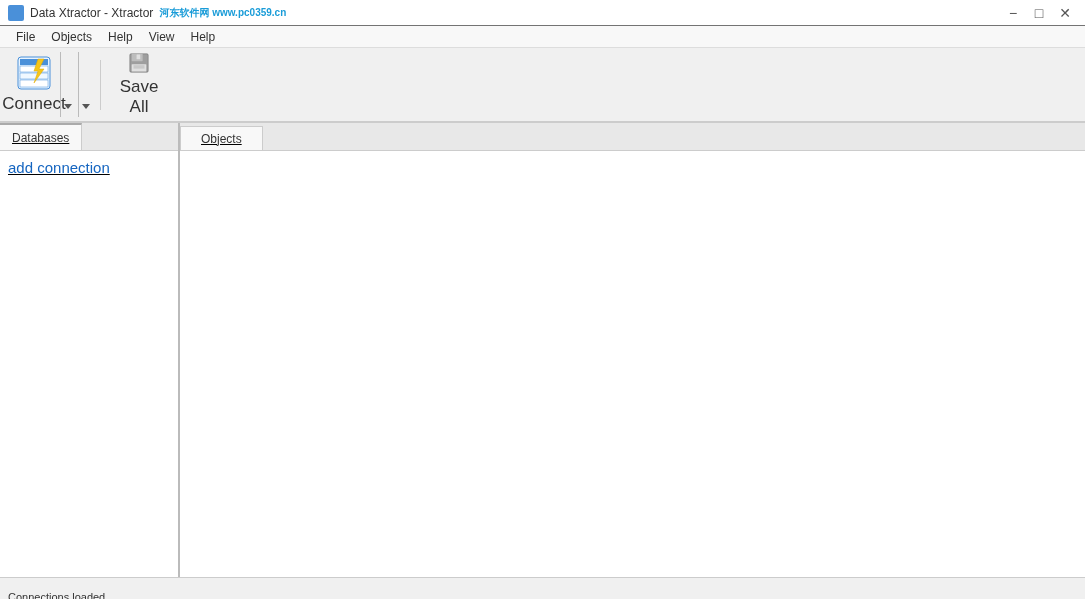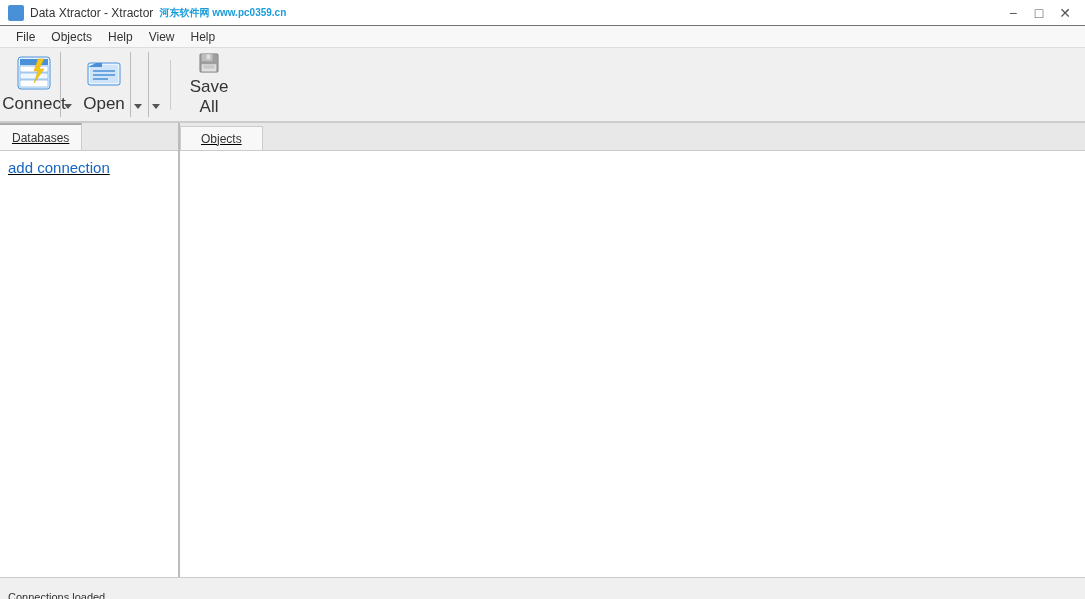--- a/index.html
+++ b/index.html
@@ -286,37 +286,20 @@
 
         <polygon points="22,4 18,16 22,16 18,28 28,14 23,14 28,4" fill="#f5c518" stroke="#e0a800" stroke-width="0.5"></polygon>
       </svg>
       <span class="toolbar-btn-label">Connect</span>
     </button>
     <button class="btn-arrow">
       <div class="arrow-down"></div>
     </button>
   </div>
 
-  <div class="btn-group-row">
-    <button class="btn-main">
-      <svg width="36" height="36" viewBox="0 0 36 36">
-        <rect x="2" y="8" width="32" height="22" rx="2" fill="#e8f4ff" stroke="#4a90d9" stroke-width="1"></rect>
-        <path d="M2 12 L10 8 L16 8 L16 12 Z" fill="#4a90d9"></path>
-        <rect x="4" y="10" width="28" height="18" rx="1" fill="#4a90d9" opacity="0.15"></rect>
-
-        <line x1="7" y1="16" x2="29" y2="16" stroke="#4a90d9" stroke-width="1.5"></line>
-        <line x1="7" y1="20" x2="29" y2="20" stroke="#4a90d9" stroke-width="1.5"></line>
-        <line x1="7" y1="24" x2="22" y2="24" stroke="#4a90d9" stroke-width="1.5"></line>
-      </svg>
-      <span class="toolbar-btn-label">Open</span>
-    </button>
-    <button class="btn-arrow">
-      <div class="arrow-down"></div>
-    </button>
-  </div>
 
   <div class="btn-group-row">
     <button class="btn-arrow">
       <div class="arrow-down"></div>
     </button>
   </div>
 
   <div class="toolbar-separator"></div>
 
   <button class="toolbar-btn">

